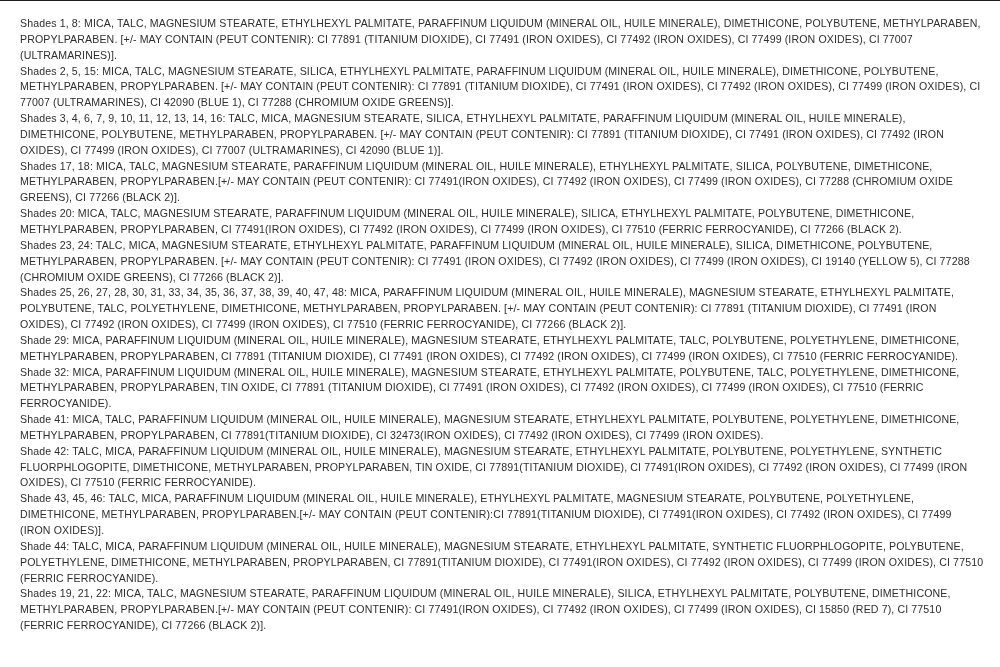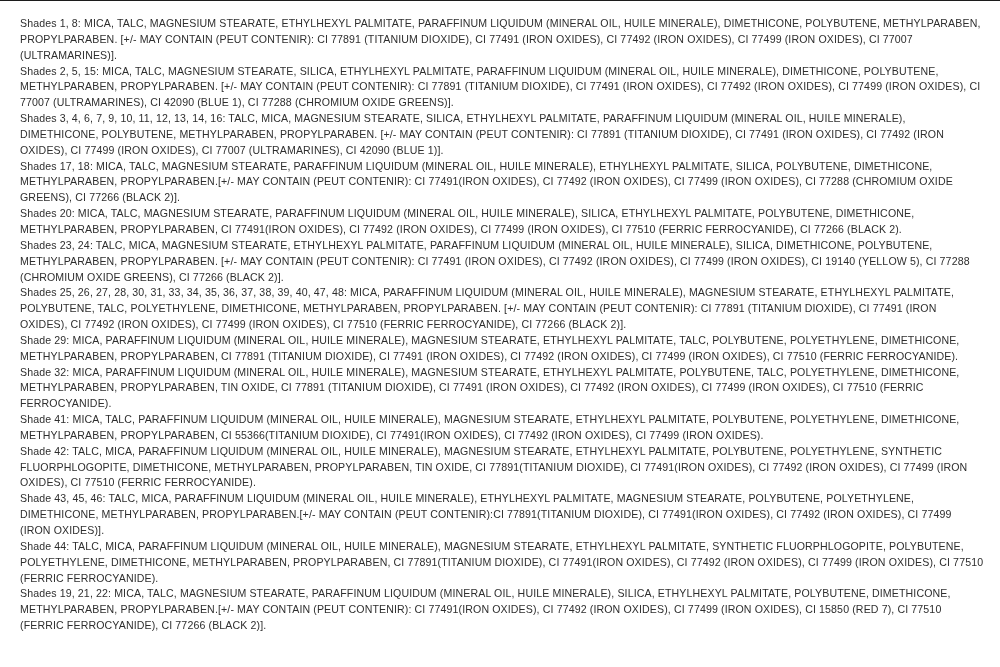--- a/index.html
+++ b/index.html
@@ -72,21 +72,21 @@
     <div class="accordion-body">
       <p class="ing">Shades 1, 8: MICA, TALC, MAGNESIUM STEARATE, ETHYLHEXYL PALMITATE, PARAFFINUM LIQUIDUM (MINERAL OIL, HUILE MINERALE), DIMETHICONE, POLYBUTENE, METHYLPARABEN, PROPYLPARABEN. [+/- MAY CONTAIN (PEUT CONTENIR): CI 77891 (TITANIUM DIOXIDE), CI 77491 (IRON OXIDES), CI 77492 (IRON OXIDES), CI 77499 (IRON OXIDES), CI 77007 (ULTRAMARINES)].</p>
       <p class="ing">Shades 2, 5, 15: MICA, TALC, MAGNESIUM STEARATE, SILICA, ETHYLHEXYL PALMITATE, PARAFFINUM LIQUIDUM (MINERAL OIL, HUILE MINERALE), DIMETHICONE, POLYBUTENE, METHYLPARABEN, PROPYLPARABEN. [+/- MAY CONTAIN (PEUT CONTENIR): CI 77891 (TITANIUM DIOXIDE), CI 77491 (IRON OXIDES), CI 77492 (IRON OXIDES), CI 77499 (IRON OXIDES), CI 77007 (ULTRAMARINES), CI 42090 (BLUE 1), CI 77288 (CHROMIUM OXIDE GREENS)].</p>
       <p class="ing">Shades 3, 4, 6, 7, 9, 10, 11, 12, 13, 14, 16: TALC, MICA, MAGNESIUM STEARATE, SILICA, ETHYLHEXYL PALMITATE, PARAFFINUM LIQUIDUM (MINERAL OIL, HUILE MINERALE), DIMETHICONE, POLYBUTENE, METHYLPARABEN, PROPYLPARABEN. [+/- MAY CONTAIN (PEUT CONTENIR): CI 77891 (TITANIUM DIOXIDE), CI 77491 (IRON OXIDES), CI 77492 (IRON OXIDES), CI 77499 (IRON OXIDES), CI 77007 (ULTRAMARINES), CI 42090 (BLUE 1)].</p>
       <p class="ing">Shades 17, 18: MICA, TALC, MAGNESIUM STEARATE, PARAFFINUM LIQUIDUM (MINERAL OIL, HUILE MINERALE), ETHYLHEXYL PALMITATE, SILICA, POLYBUTENE, DIMETHICONE, METHYLPARABEN, PROPYLPARABEN.[+/- MAY CONTAIN (PEUT CONTENIR): CI 77491(IRON OXIDES), CI 77492 (IRON OXIDES), CI 77499 (IRON OXIDES), CI 77288 (CHROMIUM OXIDE GREENS), CI 77266 (BLACK 2)].</p>
       <p class="ing">Shades 20: MICA, TALC, MAGNESIUM STEARATE, PARAFFINUM LIQUIDUM (MINERAL OIL, HUILE MINERALE), SILICA, ETHYLHEXYL PALMITATE, POLYBUTENE, DIMETHICONE, METHYLPARABEN, PROPYLPARABEN, CI 77491(IRON OXIDES), CI 77492 (IRON OXIDES), CI 77499 (IRON OXIDES), CI 77510 (FERRIC FERROCYANIDE), CI 77266 (BLACK 2).</p>
       <p class="ing">Shades 23, 24: TALC, MICA, MAGNESIUM STEARATE, ETHYLHEXYL PALMITATE, PARAFFINUM LIQUIDUM (MINERAL OIL, HUILE MINERALE), SILICA, DIMETHICONE, POLYBUTENE, METHYLPARABEN, PROPYLPARABEN. [+/- MAY CONTAIN (PEUT CONTENIR): CI 77491 (IRON OXIDES), CI 77492 (IRON OXIDES), CI 77499 (IRON OXIDES), CI 19140 (YELLOW 5), CI 77288 (CHROMIUM OXIDE GREENS), CI 77266 (BLACK 2)].</p>
       <p class="ing">Shades 25, 26, 27, 28, 30, 31, 33, 34, 35, 36, 37, 38, 39, 40, 47, 48: MICA, PARAFFINUM LIQUIDUM (MINERAL OIL, HUILE MINERALE), MAGNESIUM STEARATE, ETHYLHEXYL PALMITATE, POLYBUTENE, TALC, POLYETHYLENE, DIMETHICONE, METHYLPARABEN, PROPYLPARABEN. [+/- MAY CONTAIN (PEUT CONTENIR): CI 77891 (TITANIUM DIOXIDE), CI 77491 (IRON OXIDES), CI 77492 (IRON OXIDES), CI 77499 (IRON OXIDES), CI 77510 (FERRIC FERROCYANIDE), CI 77266 (BLACK 2)].</p>
       <p class="ing">Shade 29: MICA, PARAFFINUM LIQUIDUM (MINERAL OIL, HUILE MINERALE), MAGNESIUM STEARATE, ETHYLHEXYL PALMITATE, TALC, POLYBUTENE, POLYETHYLENE, DIMETHICONE, METHYLPARABEN, PROPYLPARABEN, CI 77891 (TITANIUM DIOXIDE), CI 77491 (IRON OXIDES), CI 77492 (IRON OXIDES), CI 77499 (IRON OXIDES), CI 77510 (FERRIC FERROCYANIDE).</p>
       <p class="ing">Shade 32: MICA, PARAFFINUM LIQUIDUM (MINERAL OIL, HUILE MINERALE), MAGNESIUM STEARATE, ETHYLHEXYL PALMITATE, POLYBUTENE, TALC, POLYETHYLENE, DIMETHICONE, METHYLPARABEN, PROPYLPARABEN, TIN OXIDE, CI 77891 (TITANIUM DIOXIDE), CI 77491 (IRON OXIDES), CI 77492 (IRON OXIDES), CI 77499 (IRON OXIDES), CI 77510 (FERRIC FERROCYANIDE).</p>
-      <p class="ing">Shade 41: MICA, TALC, PARAFFINUM LIQUIDUM (MINERAL OIL, HUILE MINERALE), MAGNESIUM STEARATE, ETHYLHEXYL PALMITATE, POLYBUTENE, POLYETHYLENE, DIMETHICONE, METHYLPARABEN, PROPYLPARABEN, CI 55366(TITANIUM DIOXIDE), CI 77491(IRON OXIDES), CI 77492 (IRON OXIDES), CI 77499 (IRON OXIDES).</p>
+      <p class="ing">Shade 41: MICA, TALC, PARAFFINUM LIQUIDUM (MINERAL OIL, HUILE MINERALE), MAGNESIUM STEARATE, ETHYLHEXYL PALMITATE, POLYBUTENE, POLYETHYLENE, DIMETHICONE, METHYLPARABEN, PROPYLPARABEN, CI 77891(TITANIUM DIOXIDE), CI 32473(IRON OXIDES), CI 77492 (IRON OXIDES), CI 77499 (IRON OXIDES).</p>
       <p class="ing">Shade 42: TALC, MICA, PARAFFINUM LIQUIDUM (MINERAL OIL, HUILE MINERALE), MAGNESIUM STEARATE, ETHYLHEXYL PALMITATE, POLYBUTENE, POLYETHYLENE, SYNTHETIC FLUORPHLOGOPITE, DIMETHICONE, METHYLPARABEN, PROPYLPARABEN, TIN OXIDE, CI 77891(TITANIUM DIOXIDE), CI 77491(IRON OXIDES), CI 77492 (IRON OXIDES), CI 77499 (IRON OXIDES), CI 77510 (FERRIC FERROCYANIDE).</p>
       <p class="ing">Shade 43, 45, 46: TALC, MICA, PARAFFINUM LIQUIDUM (MINERAL OIL, HUILE MINERALE), ETHYLHEXYL PALMITATE, MAGNESIUM STEARATE, POLYBUTENE, POLYETHYLENE, DIMETHICONE, METHYLPARABEN, PROPYLPARABEN.[+/- MAY CONTAIN (PEUT CONTENIR):CI 77891(TITANIUM DIOXIDE), CI 77491(IRON OXIDES), CI 77492 (IRON OXIDES), CI 77499 (IRON OXIDES)].</p>
       <p class="ing">Shade 44: TALC, MICA, PARAFFINUM LIQUIDUM (MINERAL OIL, HUILE MINERALE), MAGNESIUM STEARATE, ETHYLHEXYL PALMITATE, SYNTHETIC FLUORPHLOGOPITE, POLYBUTENE, POLYETHYLENE, DIMETHICONE, METHYLPARABEN, PROPYLPARABEN, CI 77891(TITANIUM DIOXIDE), CI 77491(IRON OXIDES), CI 77492 (IRON OXIDES), CI 77499 (IRON OXIDES), CI 77510 (FERRIC FERROCYANIDE).</p>
       <p class="ing">Shades 19, 21, 22: MICA, TALC, MAGNESIUM STEARATE, PARAFFINUM LIQUIDUM (MINERAL OIL, HUILE MINERALE), SILICA, ETHYLHEXYL PALMITATE, POLYBUTENE, DIMETHICONE, METHYLPARABEN, PROPYLPARABEN.[+/- MAY CONTAIN (PEUT CONTENIR): CI 77491(IRON OXIDES), CI 77492 (IRON OXIDES), CI 77499 (IRON OXIDES), CI 15850 (RED 7), CI 77510 (FERRIC FERROCYANIDE), CI 77266 (BLACK 2)].</p>
     </div>
 
   </section>
 </div>
 
 </body></html>

